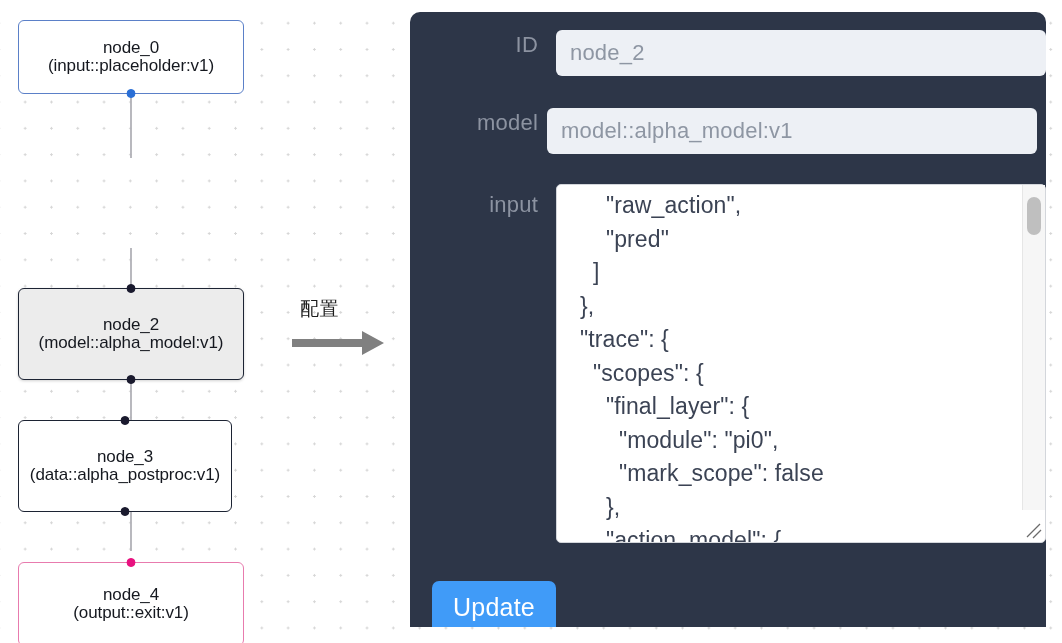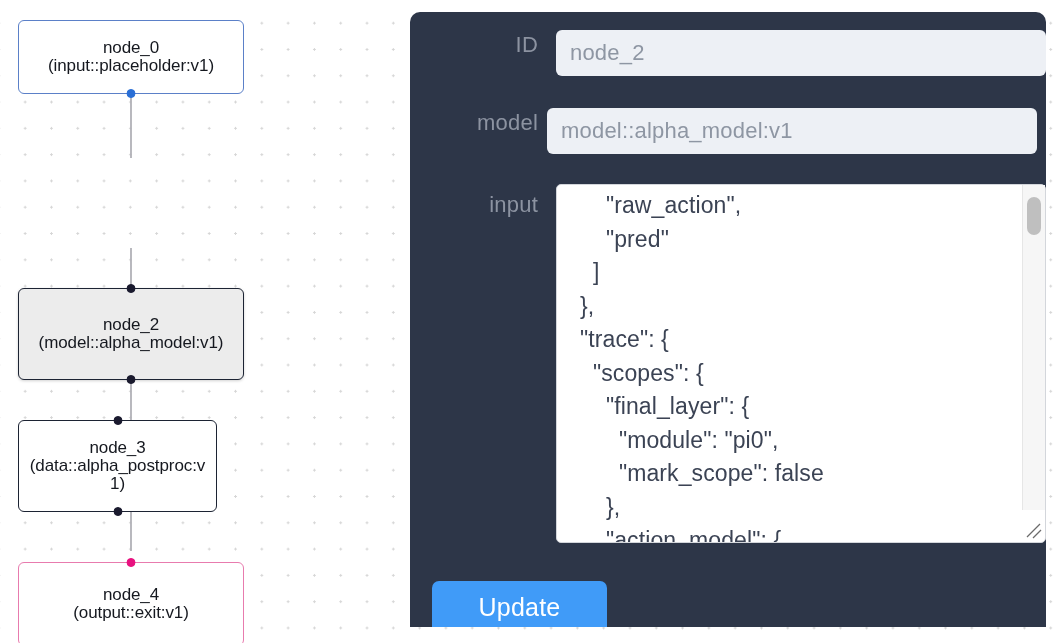--- a/index.html
+++ b/index.html
@@ -204,21 +204,21 @@
     right: 2px;
     bottom: 2px;
     width: 22px;
     height: 22px;
   }
 
   #update-button {
     position: absolute;
     left: 22px;
     top: 569px;
-    width: 175px;
+    width: 124px;
     height: 52px;
     background: #409bf8;
     border: none;
     border-radius: 7px 7px 0 0;
     color: #ffffff;
     font-size: 25px;
     font-family: "Liberation Sans", sans-serif;
     letter-spacing: 0.2px;
     cursor: pointer;
     padding: 0;
@@ -243,31 +243,37 @@
     <span class="handle handle-bottom handle-blue"></span>
   </div>
 
 
   <div class="node node-selected" style="left:18px; top:288px; width:226px; height:92px;">
     <span class="node-label">node_2<br>(model::alpha_model:v1)</span>
     <span class="handle handle-top"></span>
     <span class="handle handle-bottom"></span>
   </div>
 
-  <div class="node" style="left:18px; top:420px; width:199px; height:92px;">
+  <div class="node" style="left:18px; top:420px; width:214px; height:92px;">
     <span class="node-label">node_3<br>(data::alpha_postproc:v1)</span>
     <span class="handle handle-top"></span>
     <span class="handle handle-bottom"></span>
   </div>
 
   <div class="node node-output" style="left:18px; top:562px; width:226px; height:84px;">
     <span class="node-label">node_4<br>(output::exit:v1)</span>
     <span class="handle handle-top handle-pink"></span>
   </div>
 
+  <div id="transition">
+    <span class="trans-label">配置</span>
+    <svg class="trans-arrow" width="100" height="30" viewBox="0 0 100 30">
+      <path d="M0 11 L70 11 L70 3 L92 15 L70 27 L70 19 L0 19 Z" fill="#808080"></path>
+    </svg>
+  </div>
 
   <div id="config-panel">
 
     <div class="field-row" id="row-id">
       <div class="field-label">ID</div>
       <input class="field-input" type="text" value="node_2" style="">
     </div>
 
     <div class="field-row" id="row-type">
       <div class="field-label">model</div>

